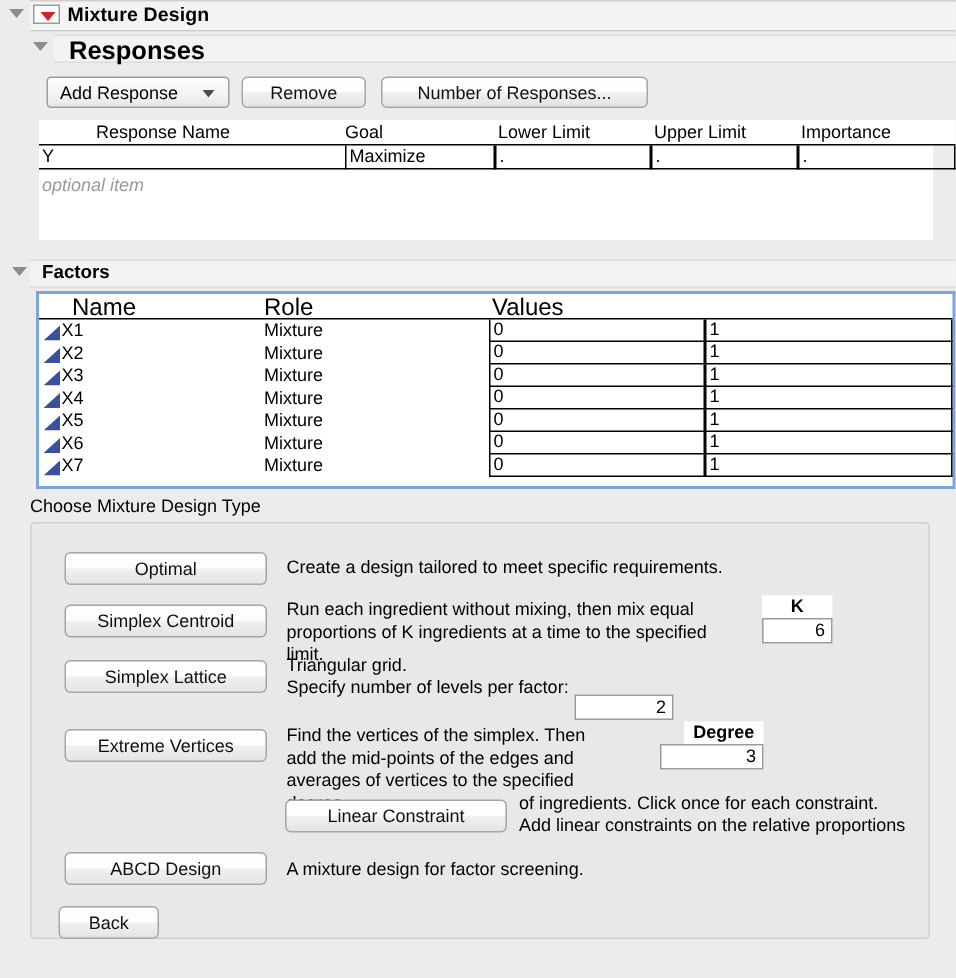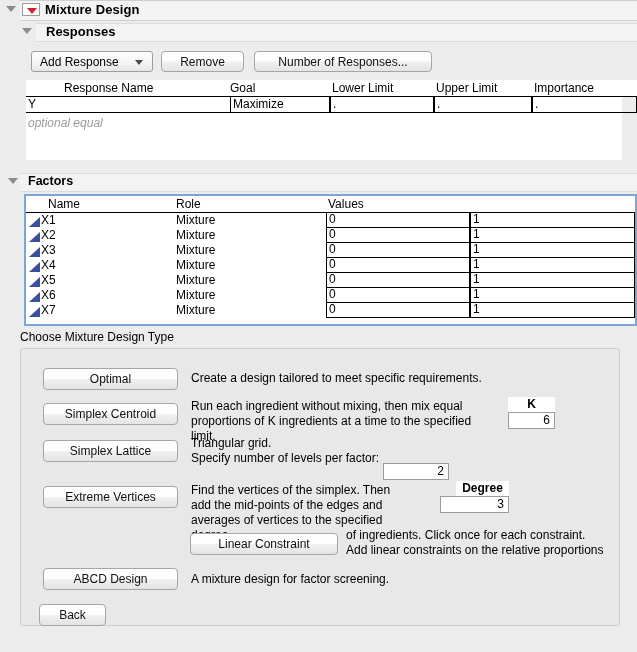--- a/index.html
+++ b/index.html
@@ -53,21 +53,21 @@
   }
 
   
   .responses-head{
     position:absolute;left:36px;top:23px;width:601px;height:17px;
     background:#f3f3f3;border-top:1px solid #dcdcdc;border-bottom:1px solid #dcdcdc;
   }
   .responses-tri{position:absolute;left:22px;top:28px;}
   .responses-label{
     position:absolute;left:46px;top:24px;
-    font-size:13px;font-weight:bold;
+    font-size:17px;font-weight:bold;
   }
 
   
   .btn{
     position:absolute;
     background:linear-gradient(to bottom,#fdfdfd 0%,#fdfdfd 48%,#f0f0f0 52%,#e4e4e4 100%);
     border:1px solid #a6a6a6;
     border-radius:4px;
     box-shadow:0 1px 0 rgba(255,255,255,.7) inset;
     font-family:"Liberation Sans", sans-serif;
@@ -150,21 +150,21 @@
     position:absolute;left:24px;top:194px;width:613px;height:132px;
     background:#ffffff;
     border:2px solid #7ba7d7;
     box-sizing:border-box;
   }
   .ftable{position:absolute;left:0;top:0;width:100%;height:100%;}
   .fhdr{
     position:absolute;left:0;top:0;width:100%;height:16px;
     border-bottom:1px solid #000;
   }
-  .fhdr span{position:absolute;top:1px;font-size:12px;}
+  .fhdr span{position:absolute;top:1px;font-size:16px;}
   .fh-name{left:22px;}
   .fh-role{left:150px;}
   .fh-values{left:302px;}
 
   .frow{position:absolute;left:0;width:100%;height:15px;}
   .ficon{
     position:absolute;left:3px;top:3px;width:11px;height:10px;
   }
   .fname{position:absolute;left:15px;top:0px;font-size:12px;line-height:14px;}
   .frole{position:absolute;left:150px;top:0px;font-size:12px;line-height:14px;}
@@ -267,21 +267,21 @@
       <span class="rh-upper">Upper Limit</span>
       <span class="rh-imp">Importance</span>
     </div>
     <div class="rrow">
       <div class="rcell rc-y">Y</div>
       <div class="rcell bordered rc-goal">Maximize</div>
       <div class="rcell bordered rc-lower">.</div>
       <div class="rcell bordered rc-upper">.</div>
       <div class="rcell bordered rc-imp">.</div>
     </div>
-    <div class="optional">optional equal</div>
+    <div class="optional">optional item</div>
   </div>
 
   <div class="factors-head"></div>
   <span class="tri factors-tri"></span>
   <span class="factors-label">Factors</span>
 
   <div class="ftable-wrap">
     <div class="ftable" id="factorsTable">
       <div class="fhdr">
         <span class="fh-name">Name</span>

